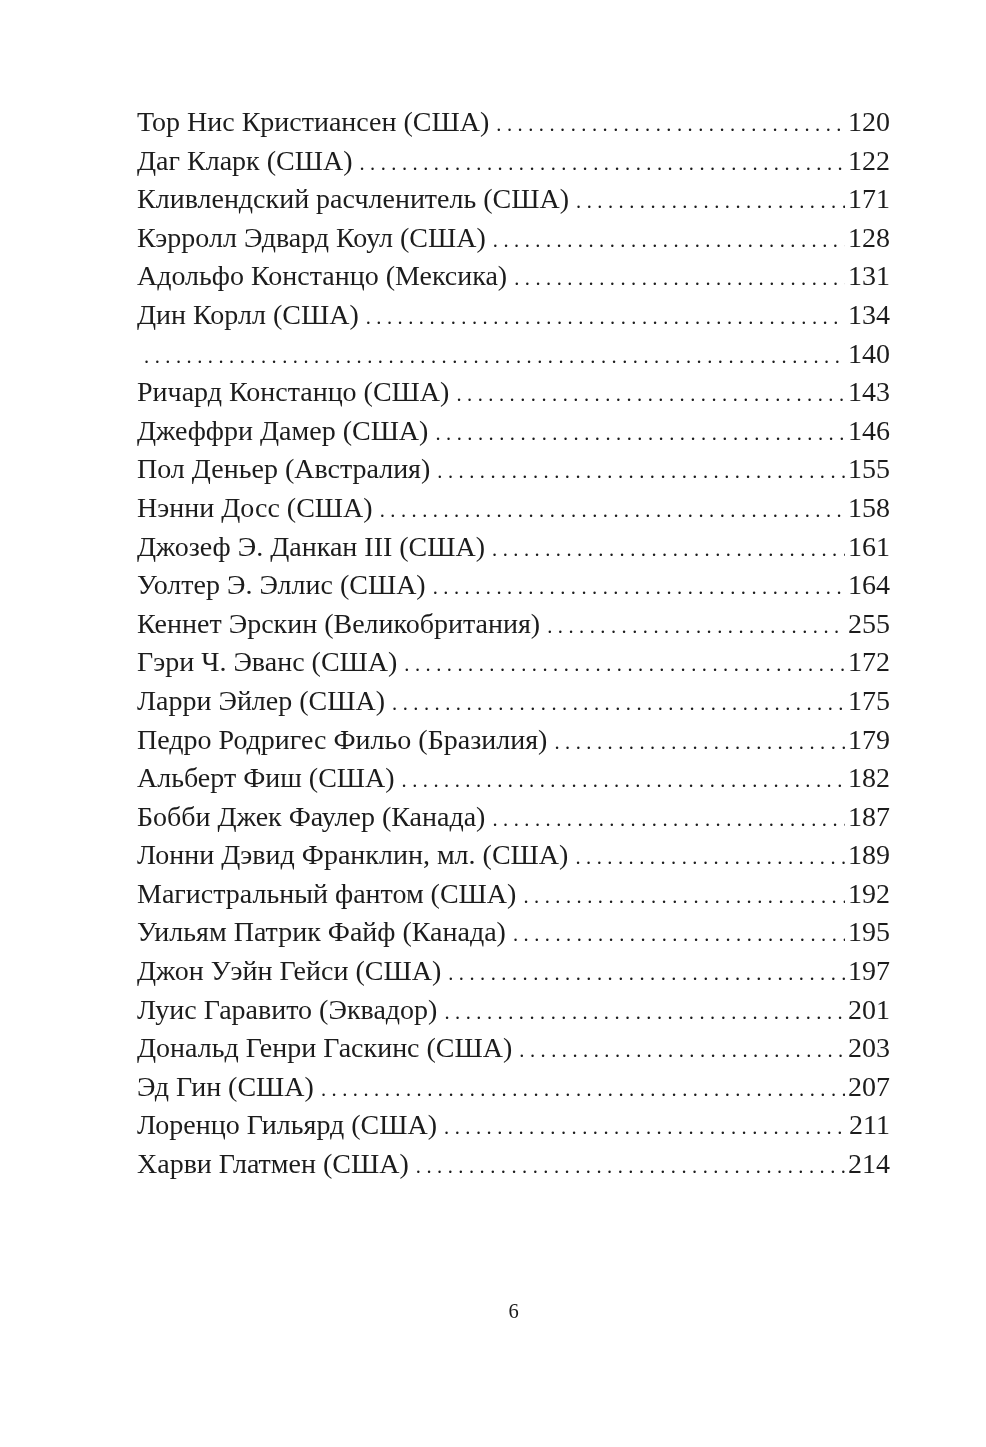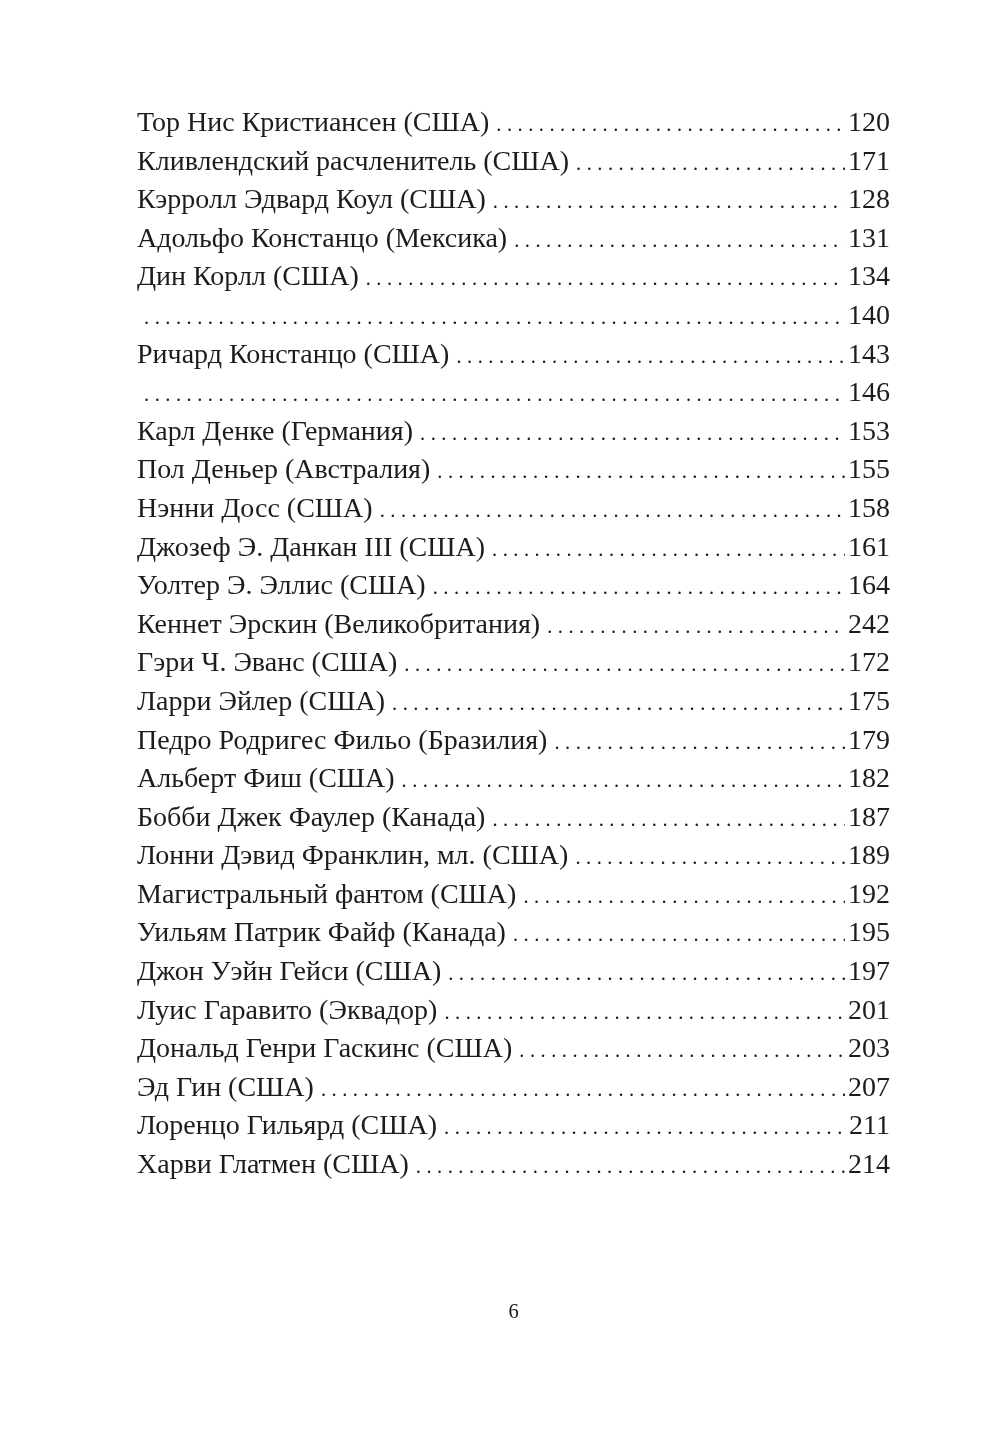--- a/index.html
+++ b/index.html
@@ -62,20 +62,25 @@
 <body>
 
 <div class="page">
   <div class="toc-list" id="toc-list">
   <div class="toc-row">
     <span class="toc-title">Тор Нис Кристиансен (США)</span>
     <span class="toc-dots"></span>
     <span class="toc-page">120</span>
   </div>
 
+  <div class="toc-row">
+    <span class="toc-title">Даг Кларк (США)</span>
+    <span class="toc-dots"></span>
+    <span class="toc-page">122</span>
+  </div>
 
   <div class="toc-row">
     <span class="toc-title">Кливлендский расчленитель (США)</span>
     <span class="toc-dots"></span>
     <span class="toc-page">171</span>
   </div>
 
   <div class="toc-row">
     <span class="toc-title">Кэрролл Эдвард Коул (США)</span>
     <span class="toc-dots"></span>
@@ -99,29 +104,25 @@
     <span class="toc-page">140</span>
   </div>
 
   <div class="toc-row">
     <span class="toc-title">Ричард Констанцо (США)</span>
     <span class="toc-dots"></span>
     <span class="toc-page">143</span>
   </div>
 
   <div class="toc-row">
+    <span class="toc-title">Джеффри Дамер (США)</span>
     <span class="toc-dots"></span>
     <span class="toc-page">146</span>
   </div>
 
-  <div class="toc-row">
-    <span class="toc-title">Карл Денке (Германия)</span>
-    <span class="toc-dots"></span>
-    <span class="toc-page">153</span>
-  </div>
 
   <div class="toc-row">
     <span class="toc-title">Пол Деньер (Австралия)</span>
     <span class="toc-dots"></span>
     <span class="toc-page">155</span>
   </div>
 
   <div class="toc-row">
     <span class="toc-title">Нэнни Досс (США)</span>
     <span class="toc-dots"></span>
@@ -136,21 +137,21 @@
 
   <div class="toc-row">
     <span class="toc-title">Уолтер Э. Эллис (США)</span>
     <span class="toc-dots"></span>
     <span class="toc-page">164</span>
   </div>
 
   <div class="toc-row">
     <span class="toc-title">Кеннет Эрскин (Великобритания)</span>
     <span class="toc-dots"></span>
-    <span class="toc-page">242</span>
+    <span class="toc-page">255</span>
   </div>
 
 
   <div class="toc-row">
     <span class="toc-title">Гэри Ч. Эванс (США)</span>
     <span class="toc-dots"></span>
     <span class="toc-page">172</span>
   </div>
 
   <div class="toc-row">

